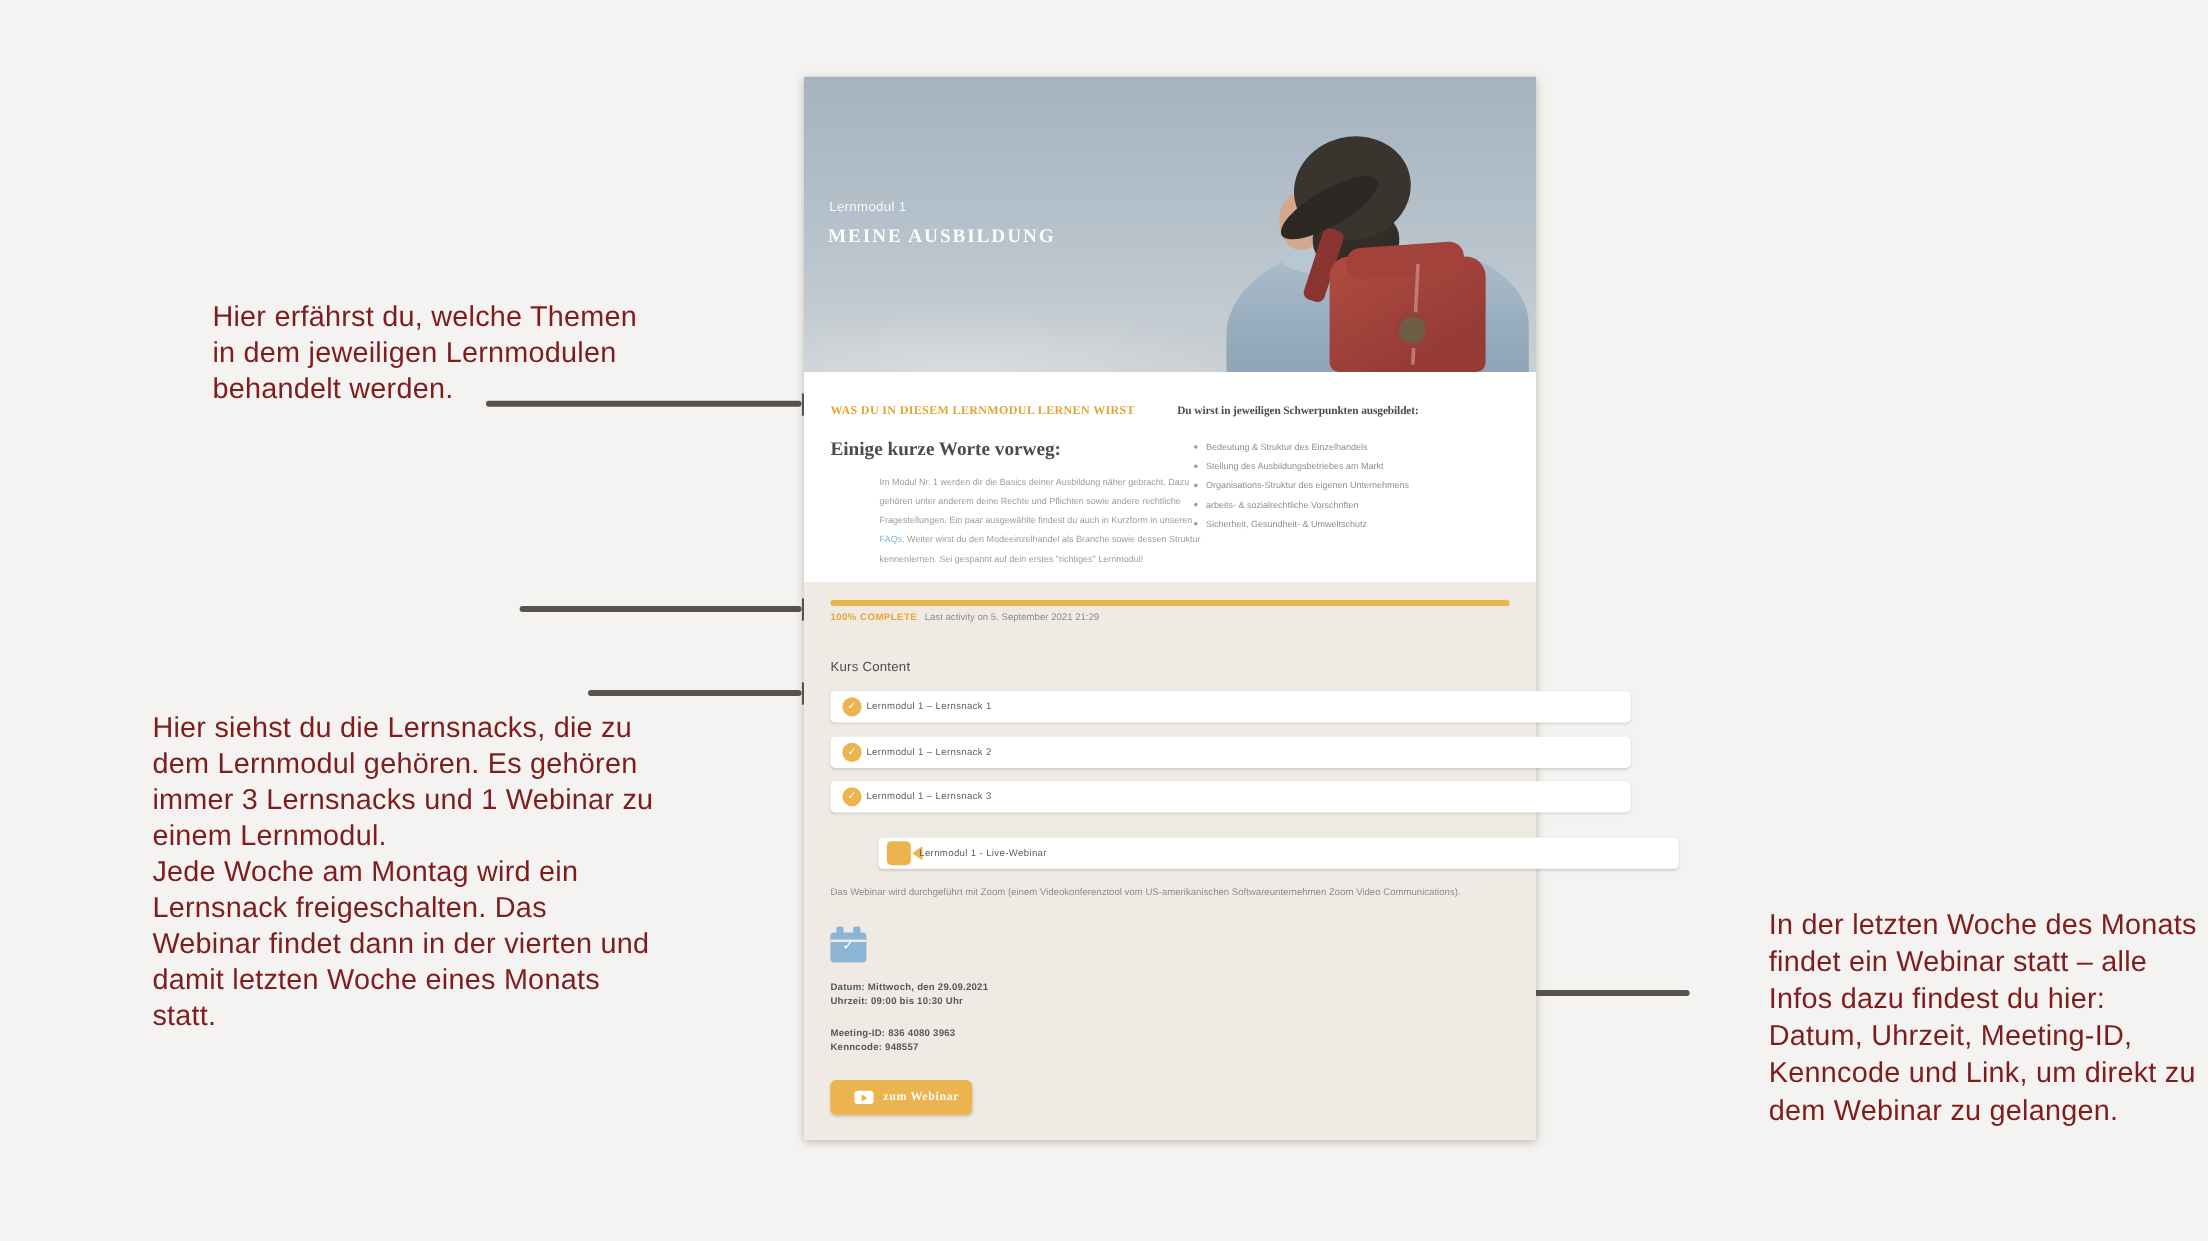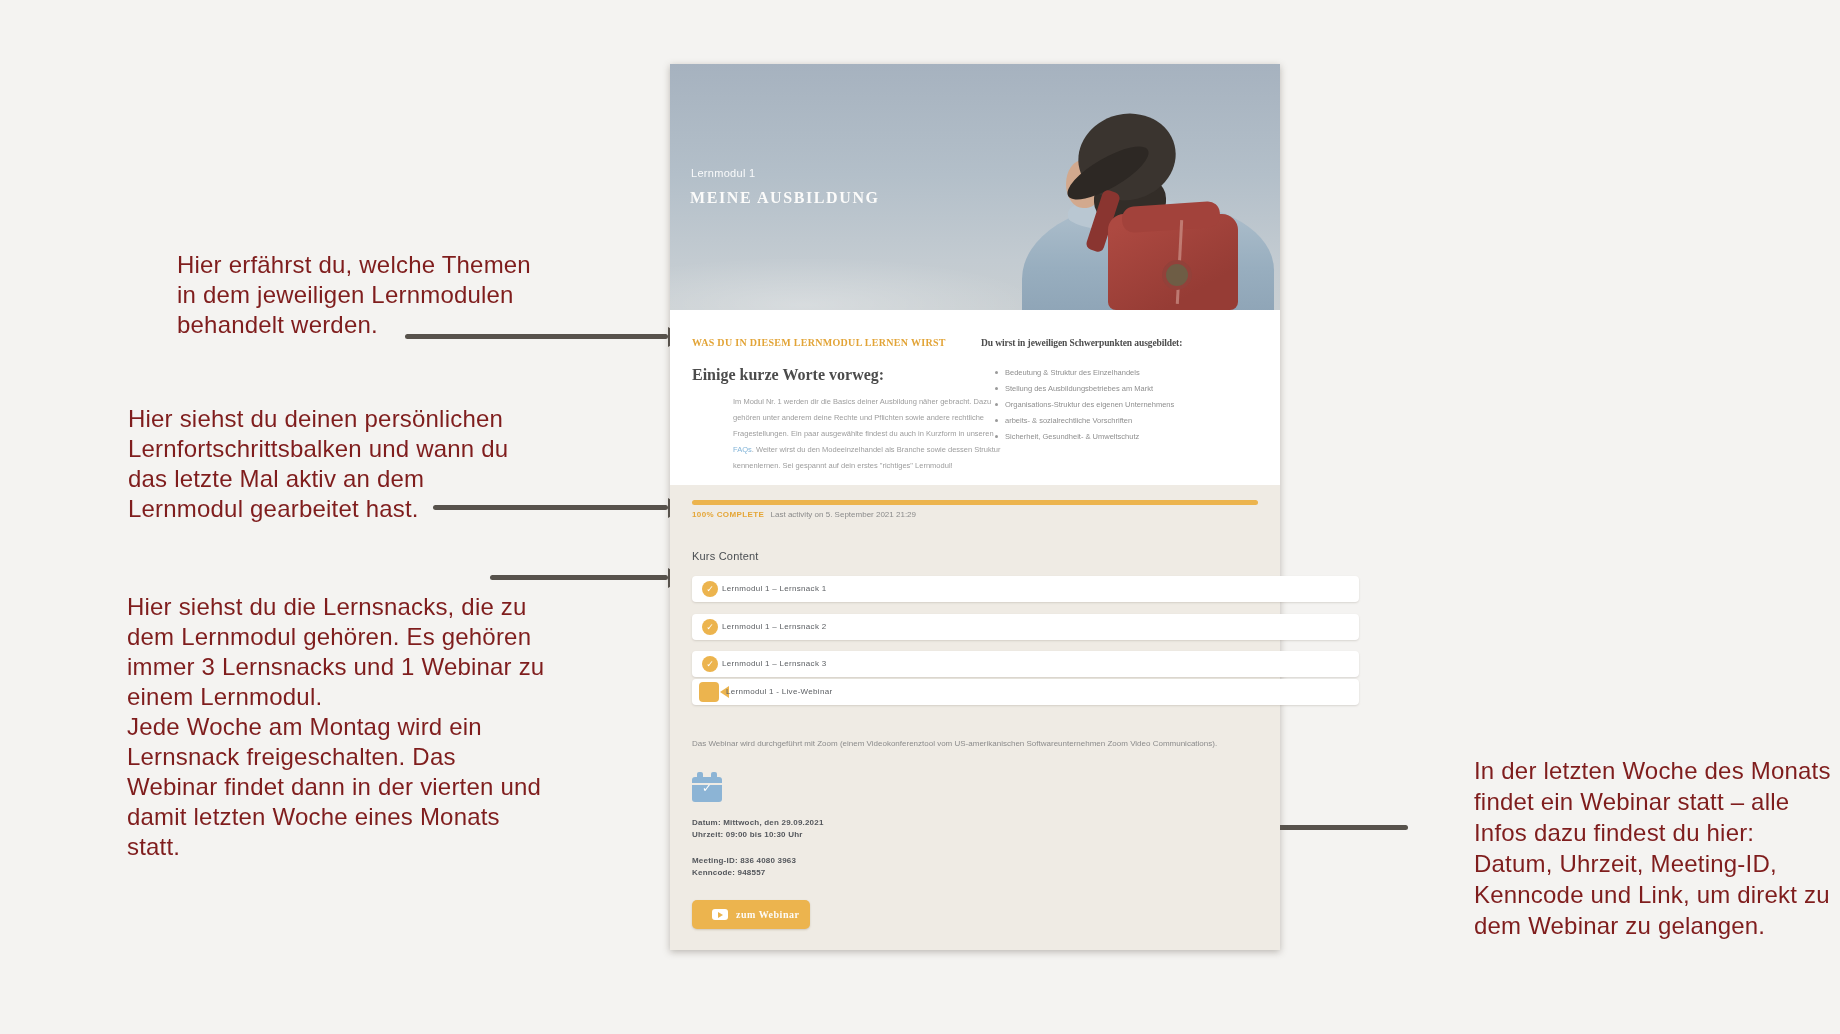--- a/index.html
+++ b/index.html
@@ -79,21 +79,21 @@
   .beige { left:0; top:421px; width:610px; height:465px; background:#efebe4; }
   .progress-bar { left:22px; top:436px; width:566px; height:5px; border-radius:3px; background:#ecb44e; }
   .progress-line { left:22px; top:446px; width:566px; font-size:8px; white-space:nowrap; }
   .progress-line .pct { position:static; font-weight:700; color:#e5a637; letter-spacing:.4px; }
   .progress-line .act { position:static; color:#8b8b8b; margin-left:4px; }
 
   .course-heading { left:22px; top:486px; font-size:11px; color:#4a4e52; letter-spacing:.2px; }
 
   .row { left:22px; width:667px; height:26px; background:#ffffff; border-radius:4px;
          box-shadow:0 1px 2px rgba(120,110,95,.22); }
-  .row-1 { top:512px; } .row-2 { top:550px; } .row-3 { top:587px; } .row-4 { top:615px; }
+  .row-1 { top:512px; } .row-2 { top:550px; } .row-3 { top:587px; } .row-4 { top:634px;margin-left:40px; }
   .row .label { left:30px; top:0; height:26px; line-height:26px; font-size:8px; color:#5d6064; letter-spacing:.3px; white-space:nowrap; }
   .row-4 .label { left:34px; }
   .check-badge { left:10px; top:5px; width:16px; height:16px; border-radius:50%; background:#ecb44e;
     color:#fff; font-family:"DejaVu Sans", sans-serif; font-size:9px; font-weight:700;
     text-align:center; line-height:16px; }
   .check-badge::after { content:"✓"; }
   .cam-icon { left:7px; top:3px; width:30px; height:20px; }
   .cam-body { left:0; top:0; width:20px; height:20px; background:#ecb44e; border-radius:4px; }
   .cam-lens { left:21px; top:4px; width:9px; height:12px; background:#ecb44e;
     clip-path:polygon(100% 0, 0 50%, 100% 100%); }
@@ -124,24 +124,20 @@
     border-left:5px solid #ecb44e; border-top:3px solid transparent; border-bottom:3px solid transparent; }
 </style>
 </head>
 <body>
 
 <div class="stage">
 
   <div class="note" style="left:177px; top:250px;">Hier erfährst du, welche Themen
 in dem jeweiligen Lernmodulen
 behandelt werden.</div>
-  <div class="note" style="left:128px; top:404px;">Hier siehst du deinen persönlichen
-Lernfortschrittsbalken und wann du
-das letzte Mal aktiv an dem
-Lernmodul gearbeitet hast.</div>
   <div class="note" style="left:127px; top:592px;">Hier siehst du die Lernsnacks, die zu
 dem Lernmodul gehören. Es gehören
 immer 3 Lernsnacks und 1 Webinar zu
 einem Lernmodul.
 Jede Woche am Montag wird ein
 Lernsnack  freigeschalten. Das
 Webinar findet dann in der vierten und
 damit letzten Woche eines Monats
 statt.</div>
 

